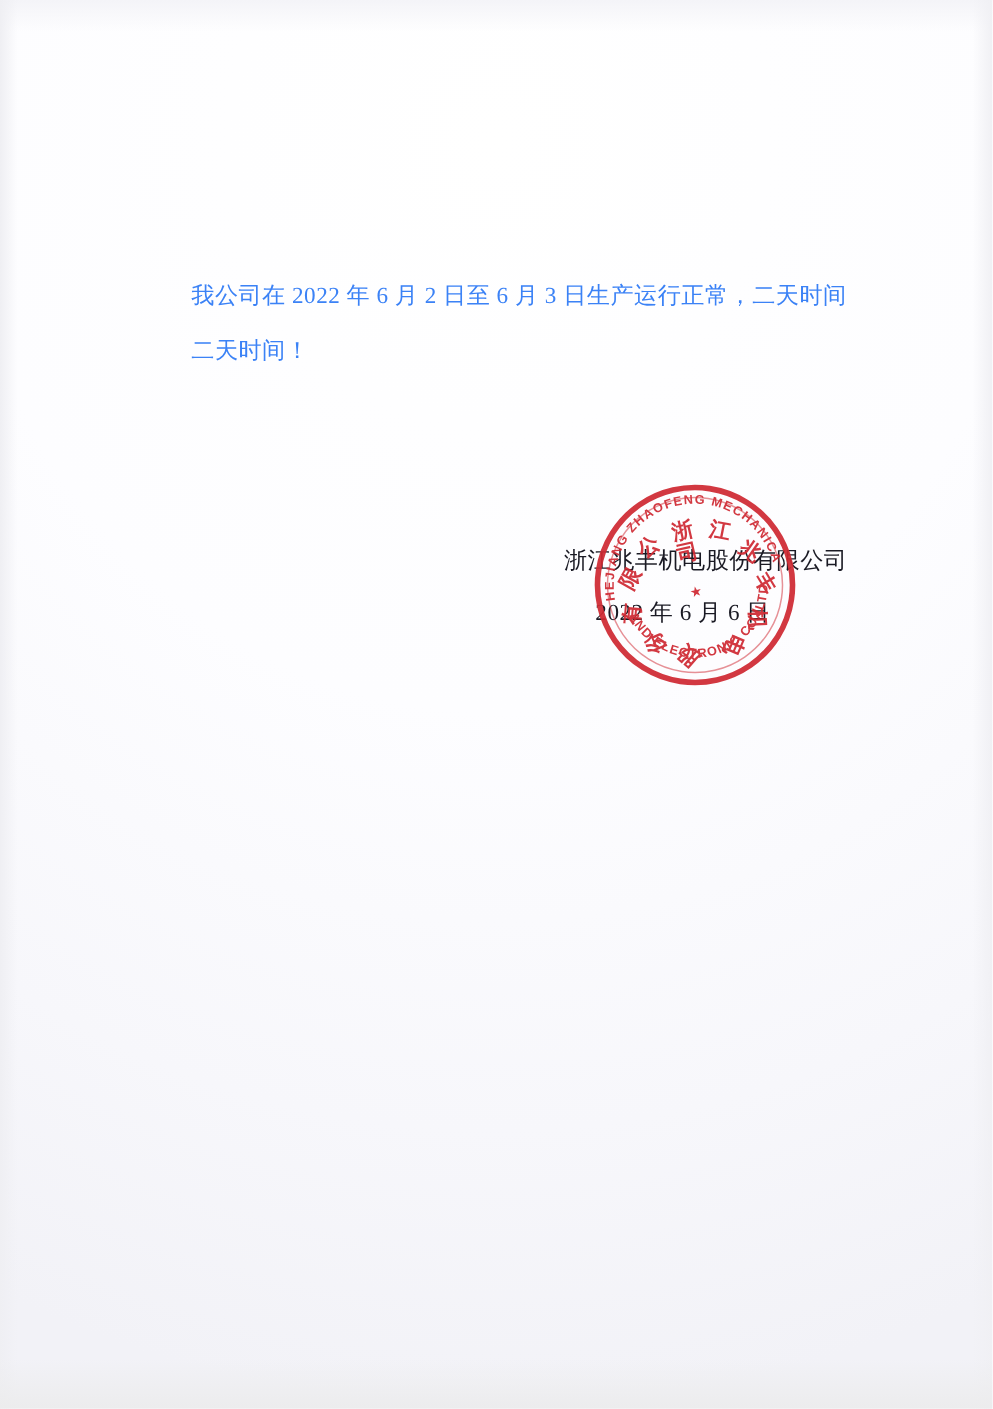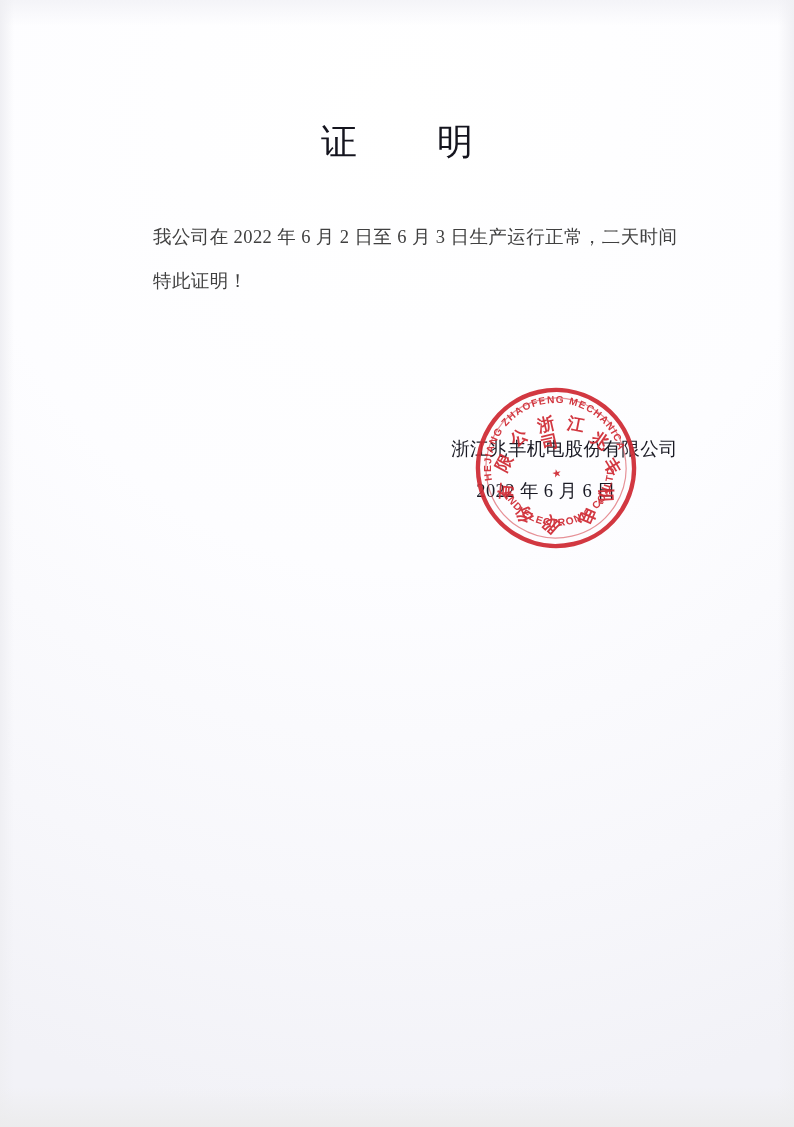--- a/index.html
+++ b/index.html
@@ -71,21 +71,21 @@
     font-weight: 400;
   }
 
   .body-block {
     position: absolute;
     top: 215px;
     left: 116px;
     width: 570px;
     font-size: 18.5px;
     line-height: 44px;
-    color: #404040;
+    color: #3b82f6;
     letter-spacing: 0.4px;
   }
   .body-line {
     white-space: nowrap;
   }
   .indent {
     padding-left: 37px;
   }
 
   .sign-block {
@@ -143,25 +143,24 @@
 </head>
 <body>
 
 <div class="page">
   <div class="edge-left"></div>
   <div class="edge-right"></div>
 </div>
 
 <div class="content">
 
-  <div class="doc-title">证　明</div>
 
   <div class="body-block">
     <div class="body-line indent">我公司在 2022 年 6 月 2 日至 6 月 3 日生产运行正常，二天时间</div>
-    <div class="body-line indent">特此证明！</div>
+    <div class="body-line indent">二天时间！</div>
   </div>
 
   <div class="sign-block">
     <div class="sign-line">浙江兆丰机电股份有限公司</div>
     <div class="sign-date">2022 年 6 月 6 日</div>
   </div>
 
   <div class="seal">
     <svg width="166" height="166" viewBox="0 0 166 166" xmlns="http://www.w3.org/2000/svg">
       <defs>

